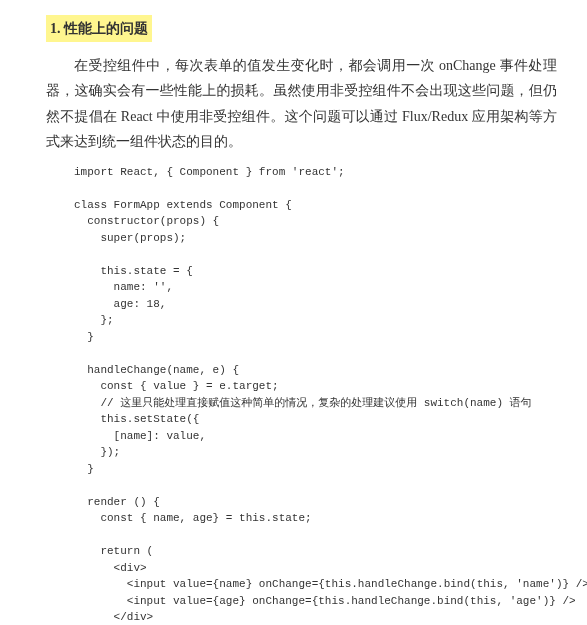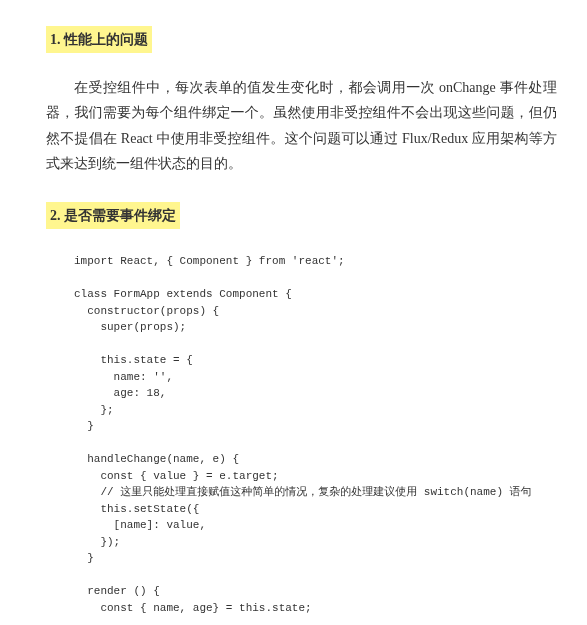--- a/index.html
+++ b/index.html
@@ -14,21 +14,21 @@
   }
   .content {
     padding: 10px 30px 10px 46px;
   }
   .heading {
     display: inline-block;
     background: #fff68f;
     font-weight: bold;
     font-size: 14px;
     padding: 1px 4px;
-    margin: 16px 0;
+    margin: 5px 0;
   }
   .para {
     text-indent: 2em;
     margin: 6px 0 10px 0;
     text-align: justify;
   }
   .code {
     font-family: "Courier New", Consolas, monospace;
     font-size: 11px;
     line-height: 1.5;
@@ -37,23 +37,22 @@
     color: #333;
   }
 </style>
 </head>
 <body>
 
 <div class="content">
 
   <div class="heading">1. 性能上的问题</div>
 
-  <div class="para">在受控组件中，每次表单的值发生变化时，都会调用一次 onChange 事件处理器，我们需要为每个组件绑定一个。虽然使用非受控组件不会出现这些问题，但仍然不提倡在 React 中使用非受控组件。这个问题可以通过 Flux/Redux 应用架构等方式来达到统一组件状态的目的。</div>
+  <div class="para">在受控组件中，每次表单的值发生变化时，都会调用一次 onChange 事件处理器，这确实会有一些性能上的损耗。虽然使用非受控组件不会出现这些问题，但仍然不提倡在 React 中使用非受控组件。这个问题可以通过 Flux/Redux 应用架构等方式来达到统一组件状态的目的。</div>
 
-  <div class="heading">2. 是否需要事件绑定</div>
 
 
   <div class="code">import React, { Component } from 'react';
 
 class FormApp extends Component {
   constructor(props) {
     super(props);
 
     this.state = {
       name: '',

